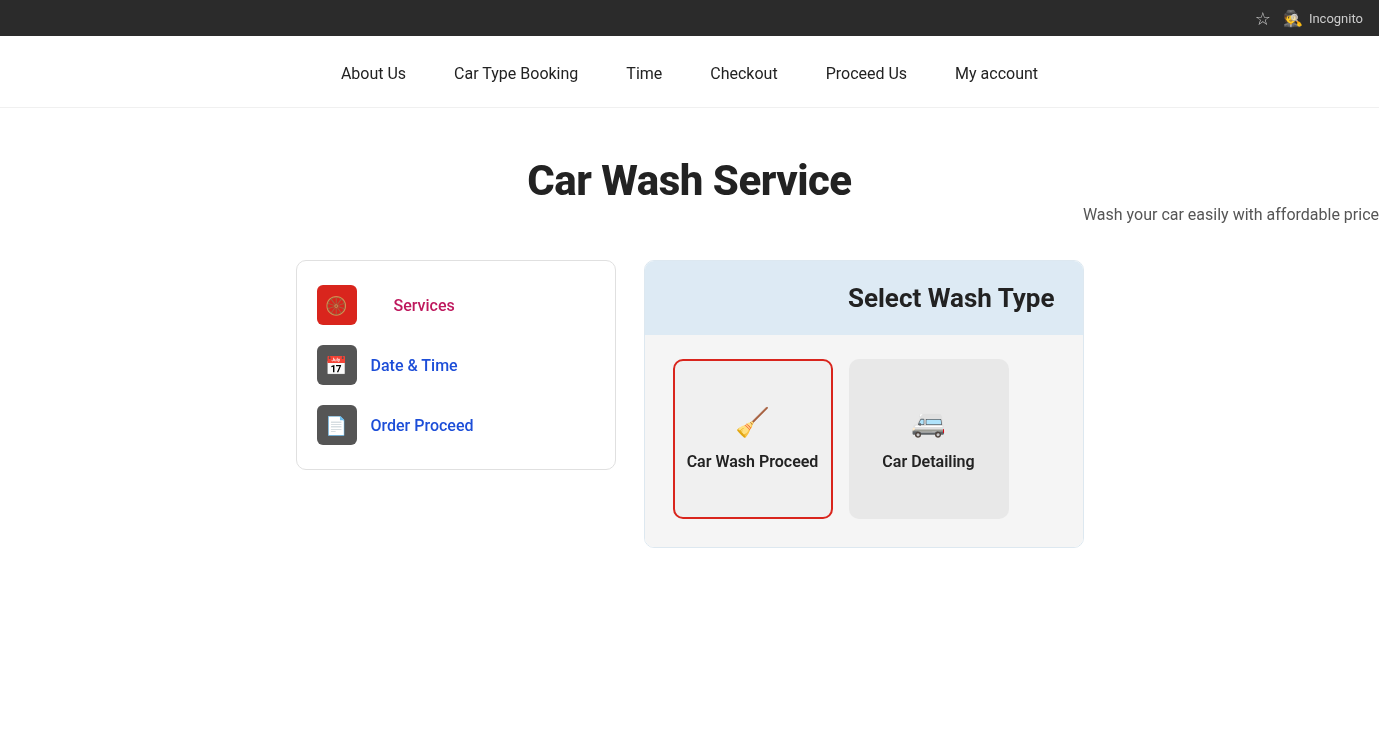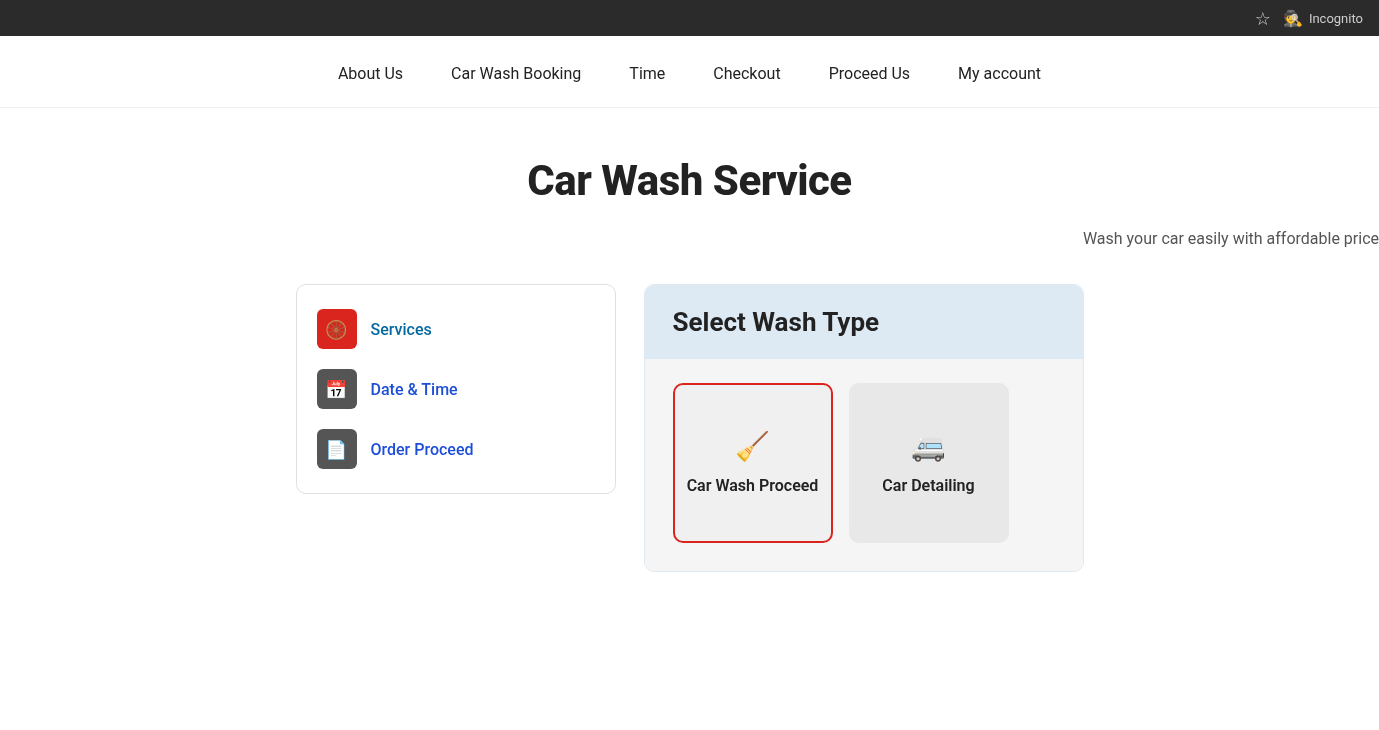--- a/index.html
+++ b/index.html
@@ -53,21 +53,21 @@
 
     
     .hero {
       text-align: center;
       padding: 48px 0 36px;
     }
     .hero h1 {
       font-size: 42px;
       font-weight: 800;
       letter-spacing: -0.5px;
-      margin-bottom: 24px;
+      margin-bottom: 0;
     }
     .hero p {
       font-size: 16px;
       color: #555;
       text-align: right;
     }
 
     
     .main-content {
       display: flex;
@@ -111,41 +111,43 @@
     }
     .sidebar-icon.inactive {
       background: #555;
       color: #fff;
     }
     .sidebar-label {
       font-size: 16px;
       font-weight: 500;
     }
     .sidebar-label.active {
-      color: #0369a1;
+      color: #be185d;
+      margin-left: 23px;
     }
     .sidebar-label.inactive {
       color: #1d4ed8;
     }
 
     
     .wash-panel {
       flex: 1;
       max-width: 440px;
       border: 1px solid #dde8f0;
       border-radius: 10px;
       overflow: hidden;
     }
     .wash-panel-header {
       background: #ddeaf4;
       padding: 22px 28px;
     }
     .wash-panel-header h2 {
       font-size: 26px;
       font-weight: 700;
+      text-align: right;
     }
     .wash-panel-body {
       background: #f5f5f5;
       padding: 24px 28px 28px;
       display: flex;
       gap: 16px;
     }
 
     
     .wash-card {
@@ -182,21 +184,21 @@
   <span class="browser-bar-star">☆</span>
   <div class="browser-bar-incognito">
     <span class="incognito-icon">🕵</span>
     <span>Incognito</span>
   </div>
 </div>
 
 <nav>
 
 <a>About Us</a>
-    <a>Car Wash Booking</a>
+    <a>Car Type Booking</a>
     <a>Time</a>
     <a>Checkout</a>
     <a>Proceed Us</a>
     <a>My account</a>
   </nav>
 
 <div class="hero">
   <h1>Car Wash Service</h1>
   <p>Wash your car easily with affordable price</p>
 </div>

